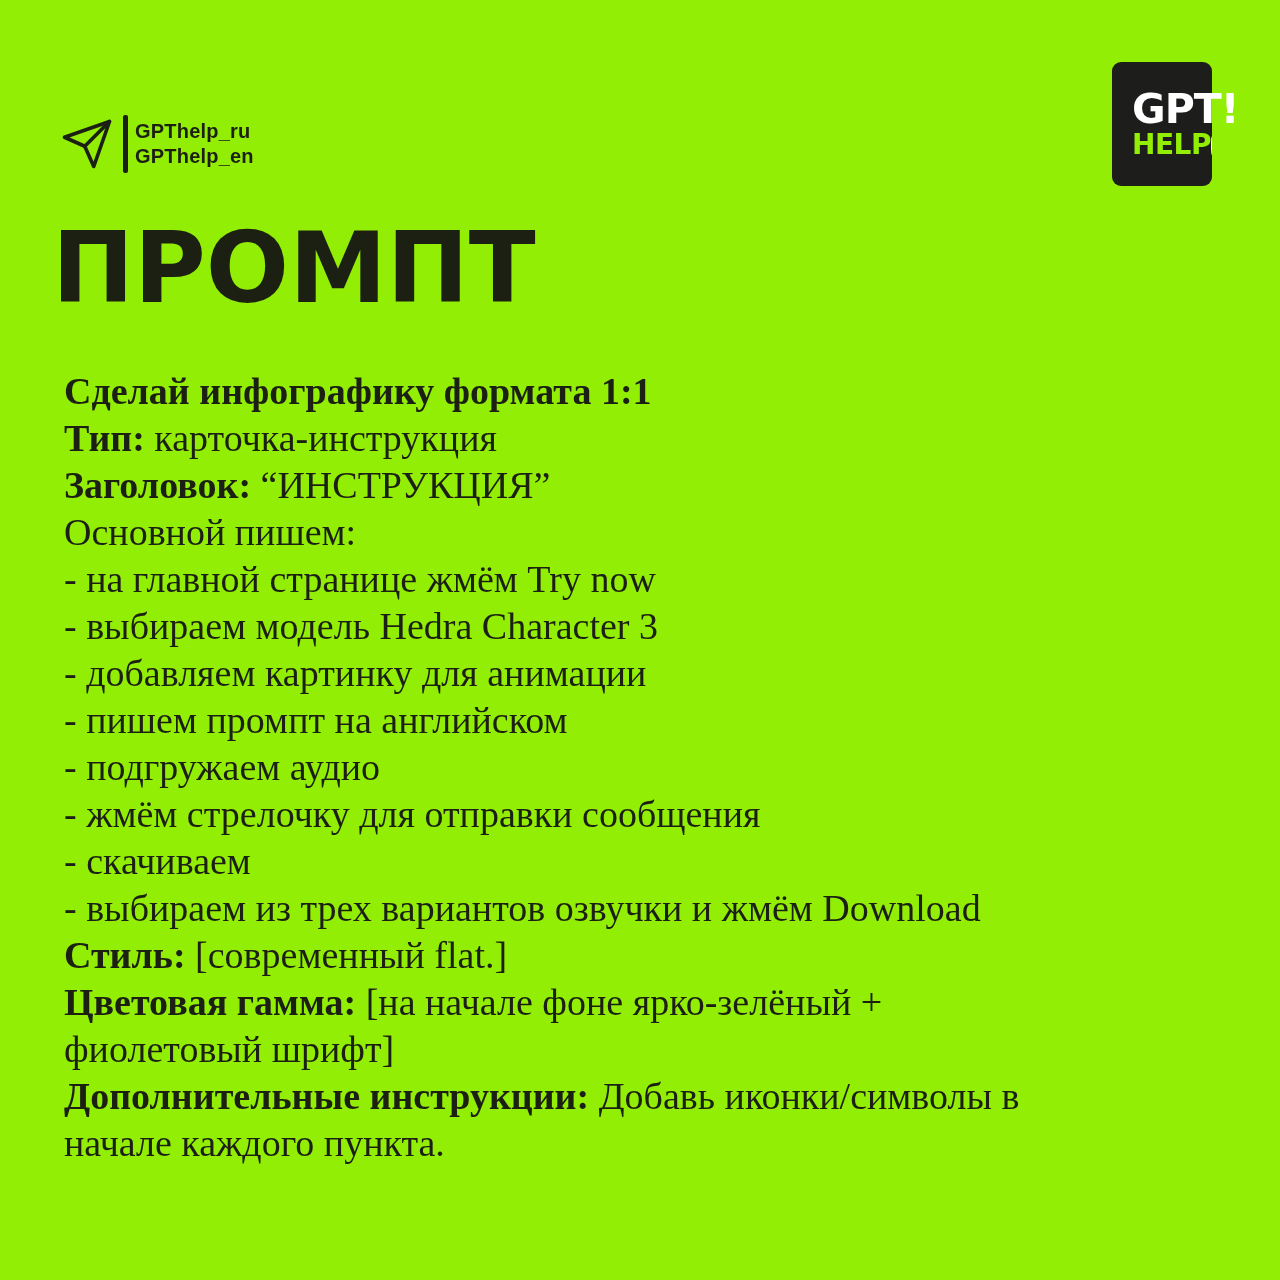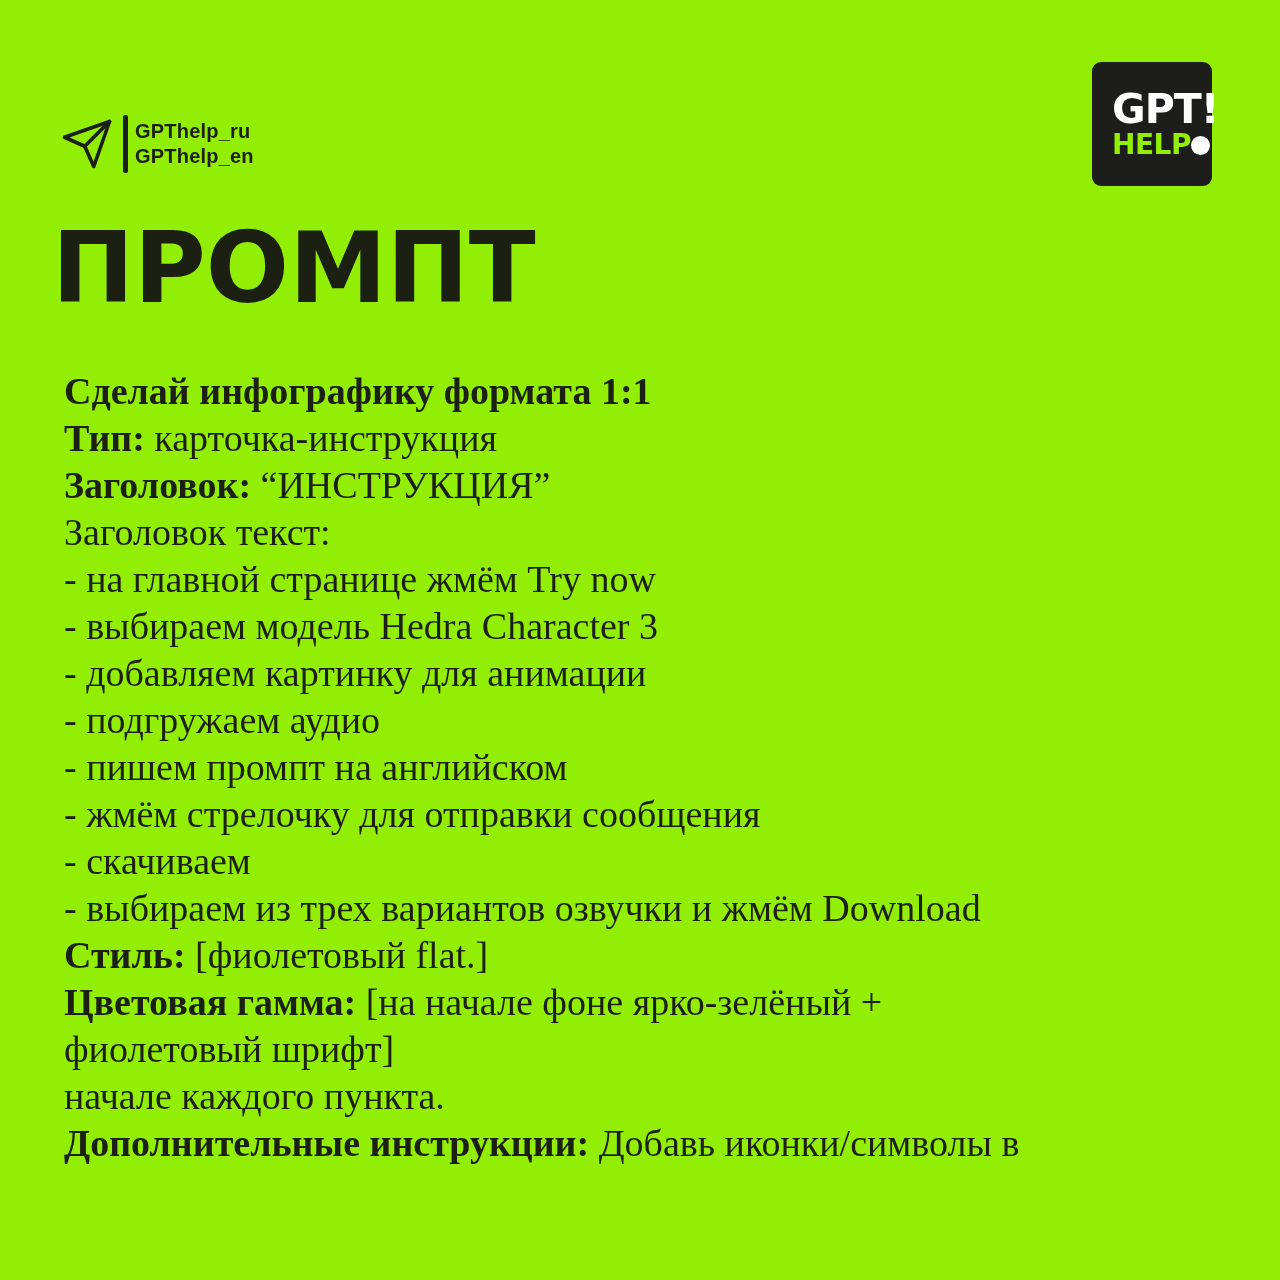--- a/index.html
+++ b/index.html
@@ -25,21 +25,21 @@
     position:absolute;top:62px;left:60px;right:68px;
     display:flex;justify-content:space-between;align-items:center;
   }
   .tg{display:flex;align-items:center;gap:7px;margin-top:40px;}
   .tg-icon{width:54px;height:54px;flex:0 0 auto;}
   .tg-bar{width:5px;height:58px;background:var(--ink);border-radius:2px;margin-left:2px;}
   .tg-names{
     font-size:20px;font-weight:600;line-height:25px;letter-spacing:.2px;
   }
   .logo{
-    width:120px;height:124px;background:var(--logo-bg);border-radius:9px;
+    width:100px;height:124px;background:var(--logo-bg);border-radius:9px;
     display:flex;flex-direction:column;justify-content:center;
     padding-left:20px;
   }
   .logo-line1{
     color:var(--logo-white);
     font-family:"DejaVu Sans", sans-serif;font-weight:bold;
     font-size:41px;line-height:42px;letter-spacing:-1px;
   }
   .logo-line2{
     color:var(--logo-accent);
@@ -97,43 +97,43 @@
   <h1 class="title">ПРОМПТ</h1>
 
   <main class="body">
 
       <div class="line"><span class="b">Сделай инфографику формата 1:1</span><span></span></div>
 
       <div class="line"><span class="b">Тип:</span><span> карточка-инструкция</span></div>
 
       <div class="line"><span class="b">Заголовок:</span><span> “ИНСТРУКЦИЯ”</span></div>
 
-      <div class="line"><span class="b"></span><span>Заголовок текст:</span></div>
+      <div class="line"><span class="b"></span><span>Основной пишем:</span></div>
 
       <div class="line"><span class="b"></span><span>- на главной странице жмём Try now</span></div>
 
       <div class="line"><span class="b"></span><span>- выбираем модель Hedra Character 3</span></div>
 
       <div class="line"><span class="b"></span><span>- добавляем картинку для анимации</span></div>
 
+      <div class="line"><span class="b"></span><span>- пишем промпт на английском</span></div>
+
       <div class="line"><span class="b"></span><span>- подгружаем аудио</span></div>
-
-      <div class="line"><span class="b"></span><span>- пишем промпт на английском</span></div>
 
       <div class="line"><span class="b"></span><span>- жмём стрелочку для отправки сообщения</span></div>
 
 
       <div class="line"><span class="b"></span><span>- скачиваем</span></div>
 
       <div class="line"><span class="b"></span><span>- выбираем из трех вариантов озвучки и жмём Download</span></div>
 
-      <div class="line"><span class="b">Стиль:</span><span> [фиолетовый flat.]</span></div>
+      <div class="line"><span class="b">Стиль:</span><span> [современный flat.]</span></div>
 
       <div class="line"><span class="b">Цветовая гамма:</span><span> [на начале фоне ярко-зелёный +</span></div>
 
       <div class="line"><span class="b"></span><span>фиолетовый шрифт]</span></div>
 
+      <div class="line"><span class="b">Дополнительные инструкции:</span><span> Добавь иконки/символы в</span></div>
+
       <div class="line"><span class="b"></span><span>начале каждого пункта.</span></div>
-
-      <div class="line"><span class="b">Дополнительные инструкции:</span><span> Добавь иконки/символы в</span></div>
     </main>
 
 </div>
 
 </body></html>

